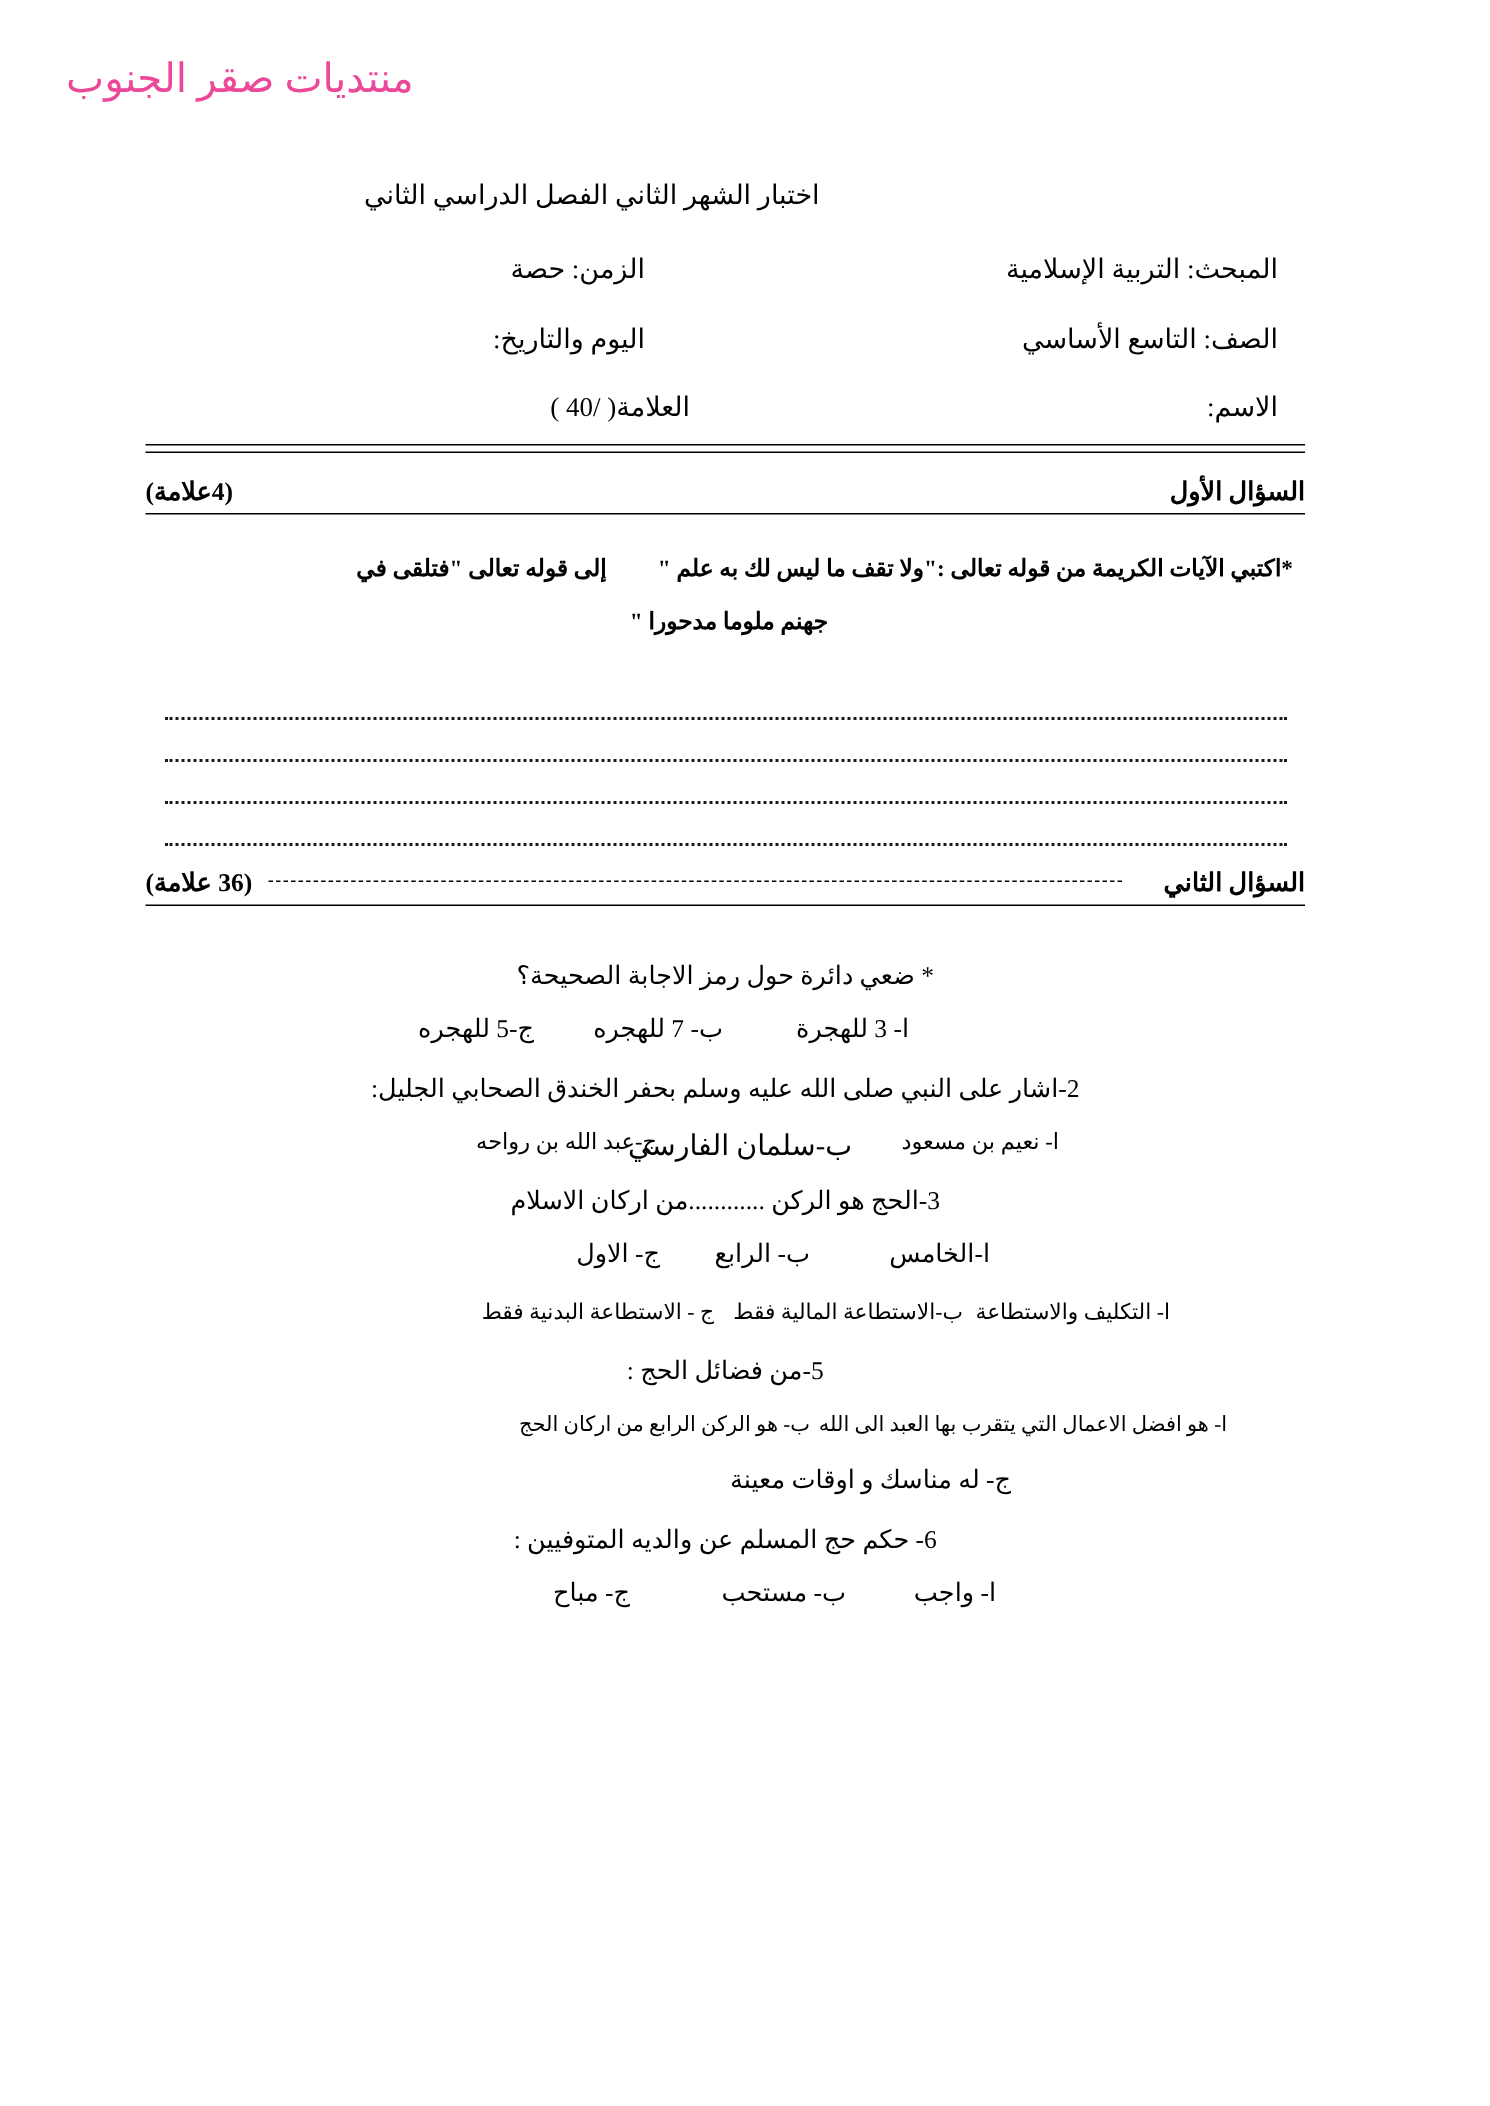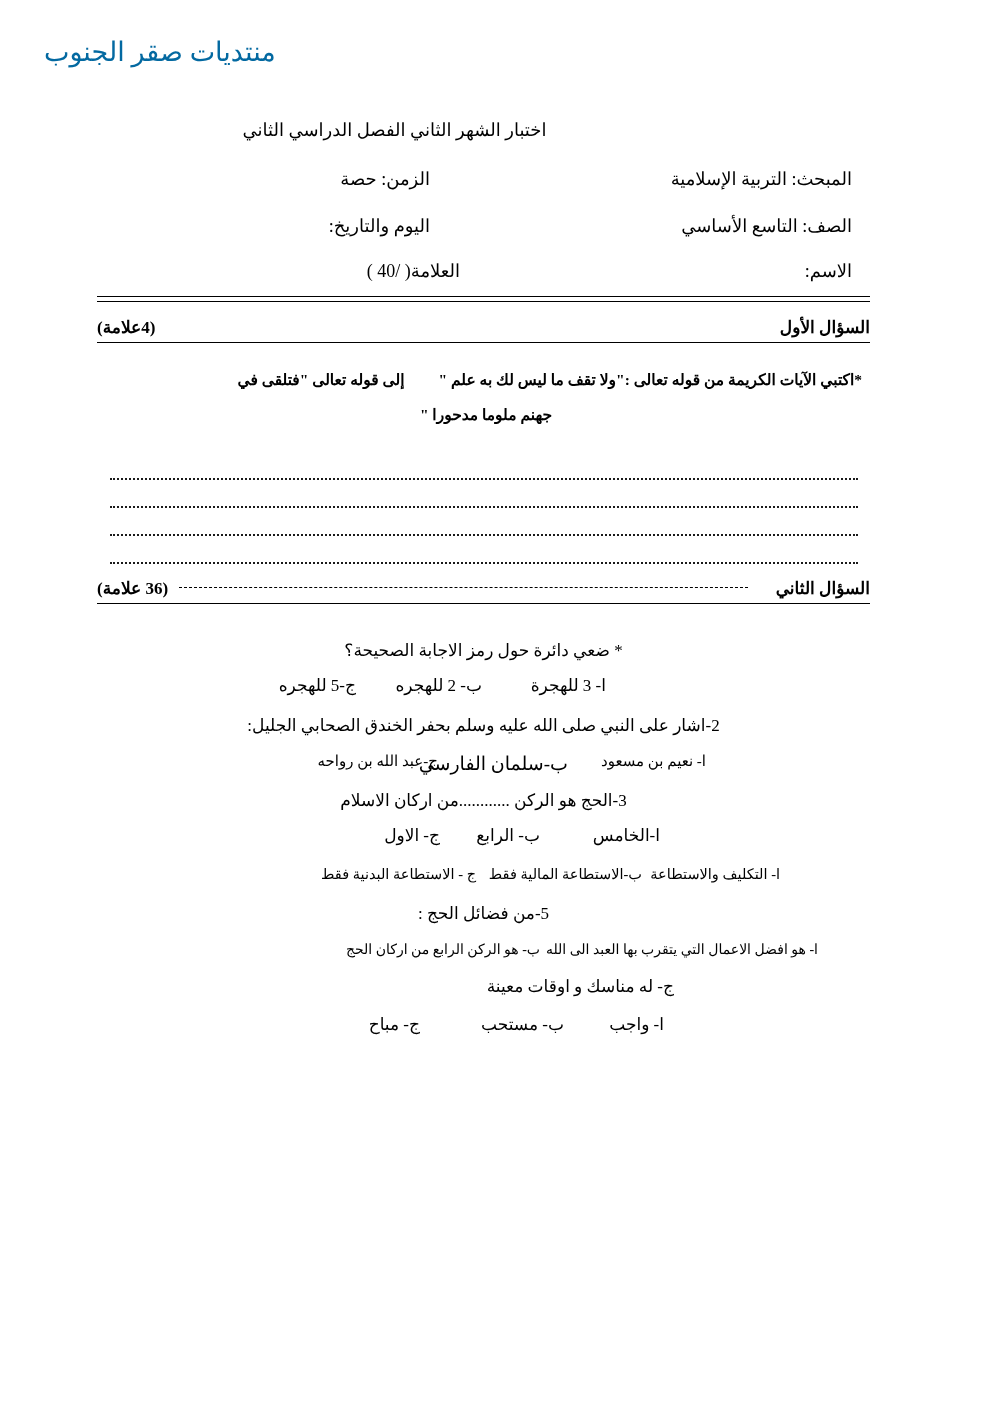--- a/index.html
+++ b/index.html
@@ -25,21 +25,21 @@
   }
 
   
   .watermark {
     position: absolute;
     top: 36px;
     left: 44px;
     font-family: "Liberation Serif", "DejaVu Serif", serif;
     font-size: 27px;
     font-weight: 400;
-    color: #0369a1;
+    color: #ec4899;
     direction: rtl;
     white-space: nowrap;
     letter-spacing: 0px;
   }
 
   
   .doc-title {
     position: absolute;
     top: 119px;
     left: 0;
@@ -255,21 +255,21 @@
     <span class="sb-dashes"></span>
     <span class="sb-left">(36 علامة)</span>
   </div>
 
   <div class="mcq">
 
     <div class="q-stem stem-instr">* ضعي دائرة حول رمز الاجابة الصحيحة؟</div>
 
     <div class="opt-row r1">
       <span class="opt o1">ا- 3 للهجرة</span>
-      <span class="opt o2">ب- 2 للهجره</span>
+      <span class="opt o2">ب- 7 للهجره</span>
       <span class="opt o3">ج-5 للهجره</span>
     </div>
 
     <div class="q-stem">2-اشار على النبي صلى الله عليه وسلم بحفر الخندق الصحابي الجليل:</div>
     <div class="opt-row r2">
       <span class="opt o1">ا- نعيم بن مسعود</span>
       <span class="opt o2">ب-سلمان الفارسي</span>
       <span class="opt o3">ج-عبد الله بن رواحه</span>
     </div>
 
@@ -288,20 +288,21 @@
 
     <div class="q-stem">5-من فضائل الحج :</div>
     <div class="opt-row r5a">
       <span class="opt o1">ا- هو افضل الاعمال التي يتقرب بها العبد الى الله</span>
       <span class="opt o2">ب- هو الركن الرابع من اركان الحج</span>
     </div>
     <div class="opt-row r5b">
       <span class="opt o3">ج- له مناسك و اوقات معينة</span>
     </div>
 
+    <div class="q-stem">6- حكم حج المسلم عن والديه المتوفيين :</div>
     <div class="opt-row r6">
       <span class="opt o1">ا- واجب</span>
       <span class="opt o2">ب- مستحب</span>
       <span class="opt o3">ج- مباح</span>
     </div>
 
   </div>
 
 </div>
 

